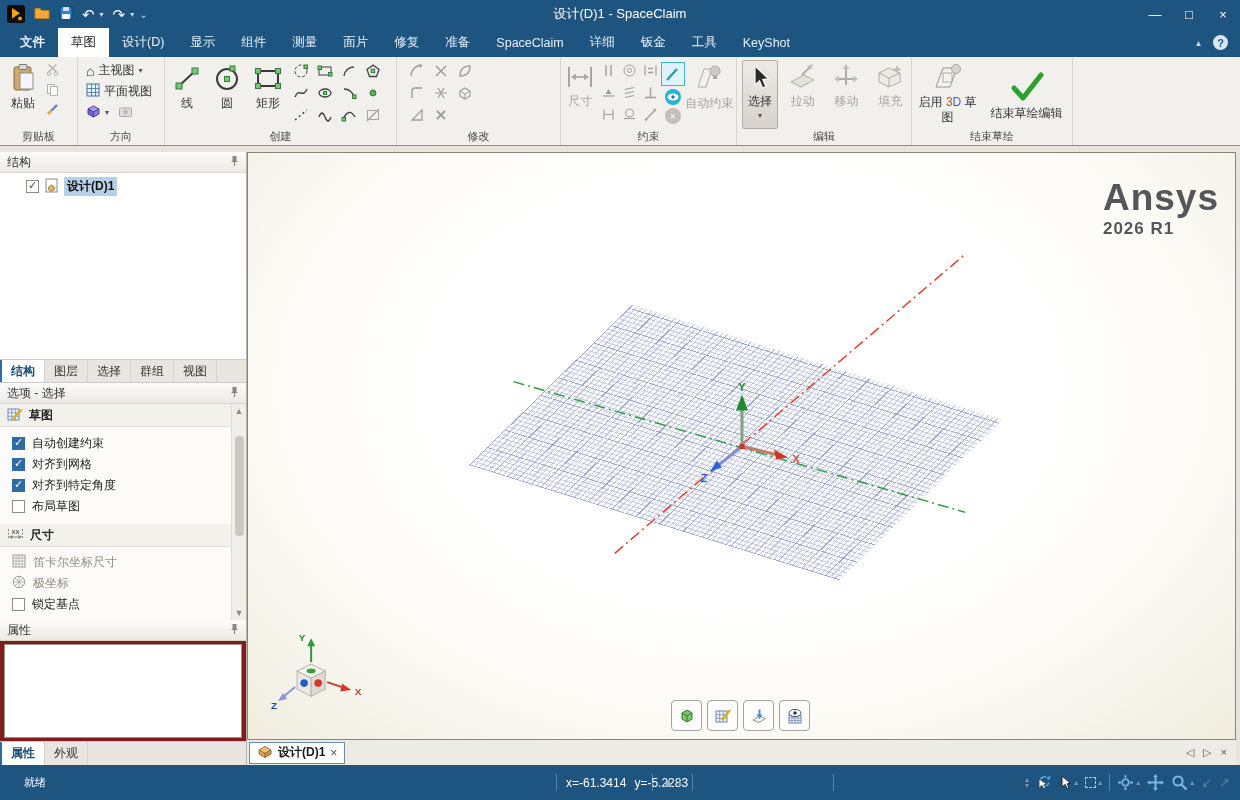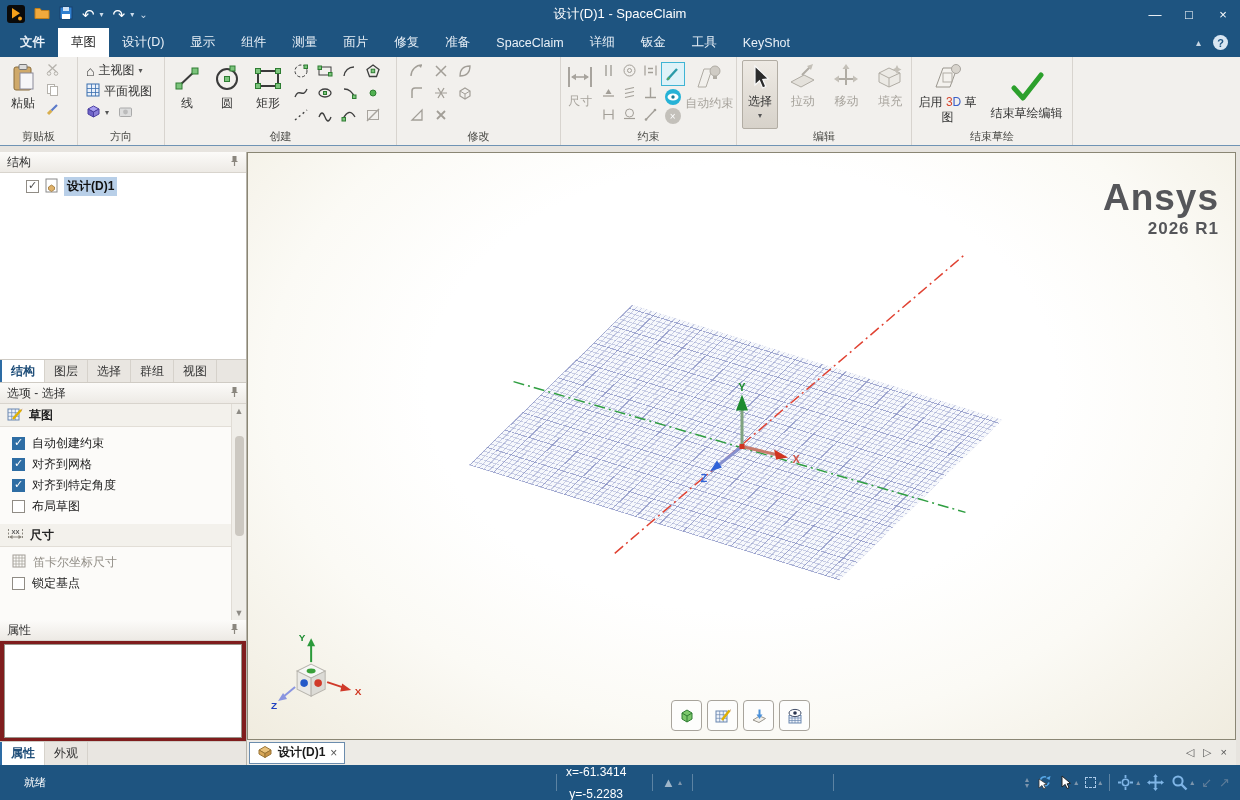--- a/index.html
+++ b/index.html
@@ -78,35 +78,35 @@
   .viewport { flex:1; position:relative; border:1px solid #8a8674; overflow:hidden; background:radial-gradient(ellipse at 50% 40%, #ffffff 45%, #fbfaf5 68%, #f0ecdf 100%); }
   .gridplane { position:absolute; left:384px; top:152px; width:390px; height:230px; transform-origin:0 0;
     transform:matrix(0.949,0.295,-0.709,0.696,0,0);
     background-color:rgba(238,241,250,0.50);
     background-image:
       repeating-linear-gradient(90deg, rgba(125,135,190,0.38) 0 1px, transparent 1px 5px),
       repeating-linear-gradient(0deg, rgba(125,135,190,0.38) 0 1px, transparent 1px 5px),
       repeating-linear-gradient(90deg, rgba(100,110,175,0.42) 0 1px, transparent 1px 25px),
       repeating-linear-gradient(0deg, rgba(100,110,175,0.42) 0 1px, transparent 1px 25px); }
   .vpsvg { position:absolute; inset:0; width:100%; height:100%; }
-  .vp-logo { position:absolute; top:26px; right:16px; text-align:right; color:#55565a; }
+  .vp-logo { position:absolute; top:26px; right:16px; text-align:left; color:#55565a; }
   .vp-logo .l1 { font-size:37px; font-weight:bold; letter-spacing:1px; line-height:1; }
   .vp-logo .l2 { font-size:17px; font-weight:bold; margin-top:3px; letter-spacing:1px; }
   .vp-btns { position:absolute; left:423px; top:547px; display:flex; gap:5px; }
   .vp-btn { width:31px; height:31px; background:#fdfdfc; border:1px solid #a8a49c; border-radius:4px; display:flex; align-items:center; justify-content:center; }
   .tabstrip { height:25px; flex:none; display:flex; align-items:center; background:#edebe6; }
   .dtab { margin-left:2px; height:22px; background:#fff; border:1px solid #6b8cad; display:flex; align-items:center; gap:5px; padding:0 7px; font-size:12px; font-weight:bold; color:#1a1a1a; }
   .dtab-close { font-weight:normal; color:#555; font-size:12px; }
   .ts-right { margin-left:auto; display:flex; gap:9px; padding-right:9px; color:#555; font-size:11px; }
 
   
   .statusbar { height:35px; flex:none; background:#1e5480; color:#fff; position:relative; display:flex; align-items:center; }
   .sb-status { margin-left:24px; font-size:11px; }
   .sb-sep { position:absolute; top:9px; width:1px; height:17px; background:rgba(255,255,255,0.28); }
-  .sb-coords { position:absolute; left:566px; top:0; height:35px; display:flex; align-items:center; gap:8px; font-size:12px;flex-direction:column; }
+  .sb-coords { position:absolute; left:566px; top:0; height:35px; display:flex; align-items:center; gap:8px; font-size:12px; }
   .sb-tri { position:absolute; left:662px; top:0; height:35px; display:flex; align-items:center; gap:3px; }
   .sb-icons { position:absolute; right:10px; top:0; height:35px; display:flex; align-items:center; gap:7px; }
   .updown { display:flex; flex-direction:column; line-height:6px; font-size:8px; color:#7d95ac; }
   .dashedbox { width:11px; height:11px; border:1px dashed #a9c9e8; display:inline-block; }
   .sb-arrow { font-size:13px; color:#5f7d99; }
   .sbicon { display:flex; align-items:center; }
 </style>
 </head>
 <body>
 
@@ -538,20 +538,27 @@
                 <text x="8.5" y="6.5" font-size="6" fill="#555" text-anchor="middle" font-weight="bold">XX</text>
               </svg></span>
           <span>尺寸</span>
         </div>
         <div class="optrow dim" style="margin-top:5px">
           <span><svg width="14" height="14" viewBox="0 0 14 14">
                 <rect x="1" y="1" width="12" height="12" fill="none" stroke="#a29e97"></rect>
                 <path d="M1 4h12M1 7h12M1 10h12M4 1v12M7 1v12M10 1v12" stroke="#a29e97" stroke-width="0.7"></path>
               </svg></span>
           <span>笛卡尔坐标尺寸</span>
+        </div>
+        <div class="optrow dim">
+          <span><svg width="14" height="14" viewBox="0 0 14 14">
+                <circle cx="7" cy="7" r="5.7" fill="none" stroke="#a29e97"></circle>
+                <path d="M7 1.3 V12.7 M1.3 7 H12.7 M3 3 L11 11 M11 3 L3 11" stroke="#a29e97" stroke-width="0.7"></path>
+              </svg></span>
+          <span>极坐标</span>
         </div>
         <div class="optrow">
           <span class="cb"></span>
           <span>锁定基点</span>
         </div>
         <div class="vscroll">
           <span class="varrow">▲</span>
           <span class="vthumb"></span>
           <span class="vspace"></span>
           <span class="varrow">▼</span>

